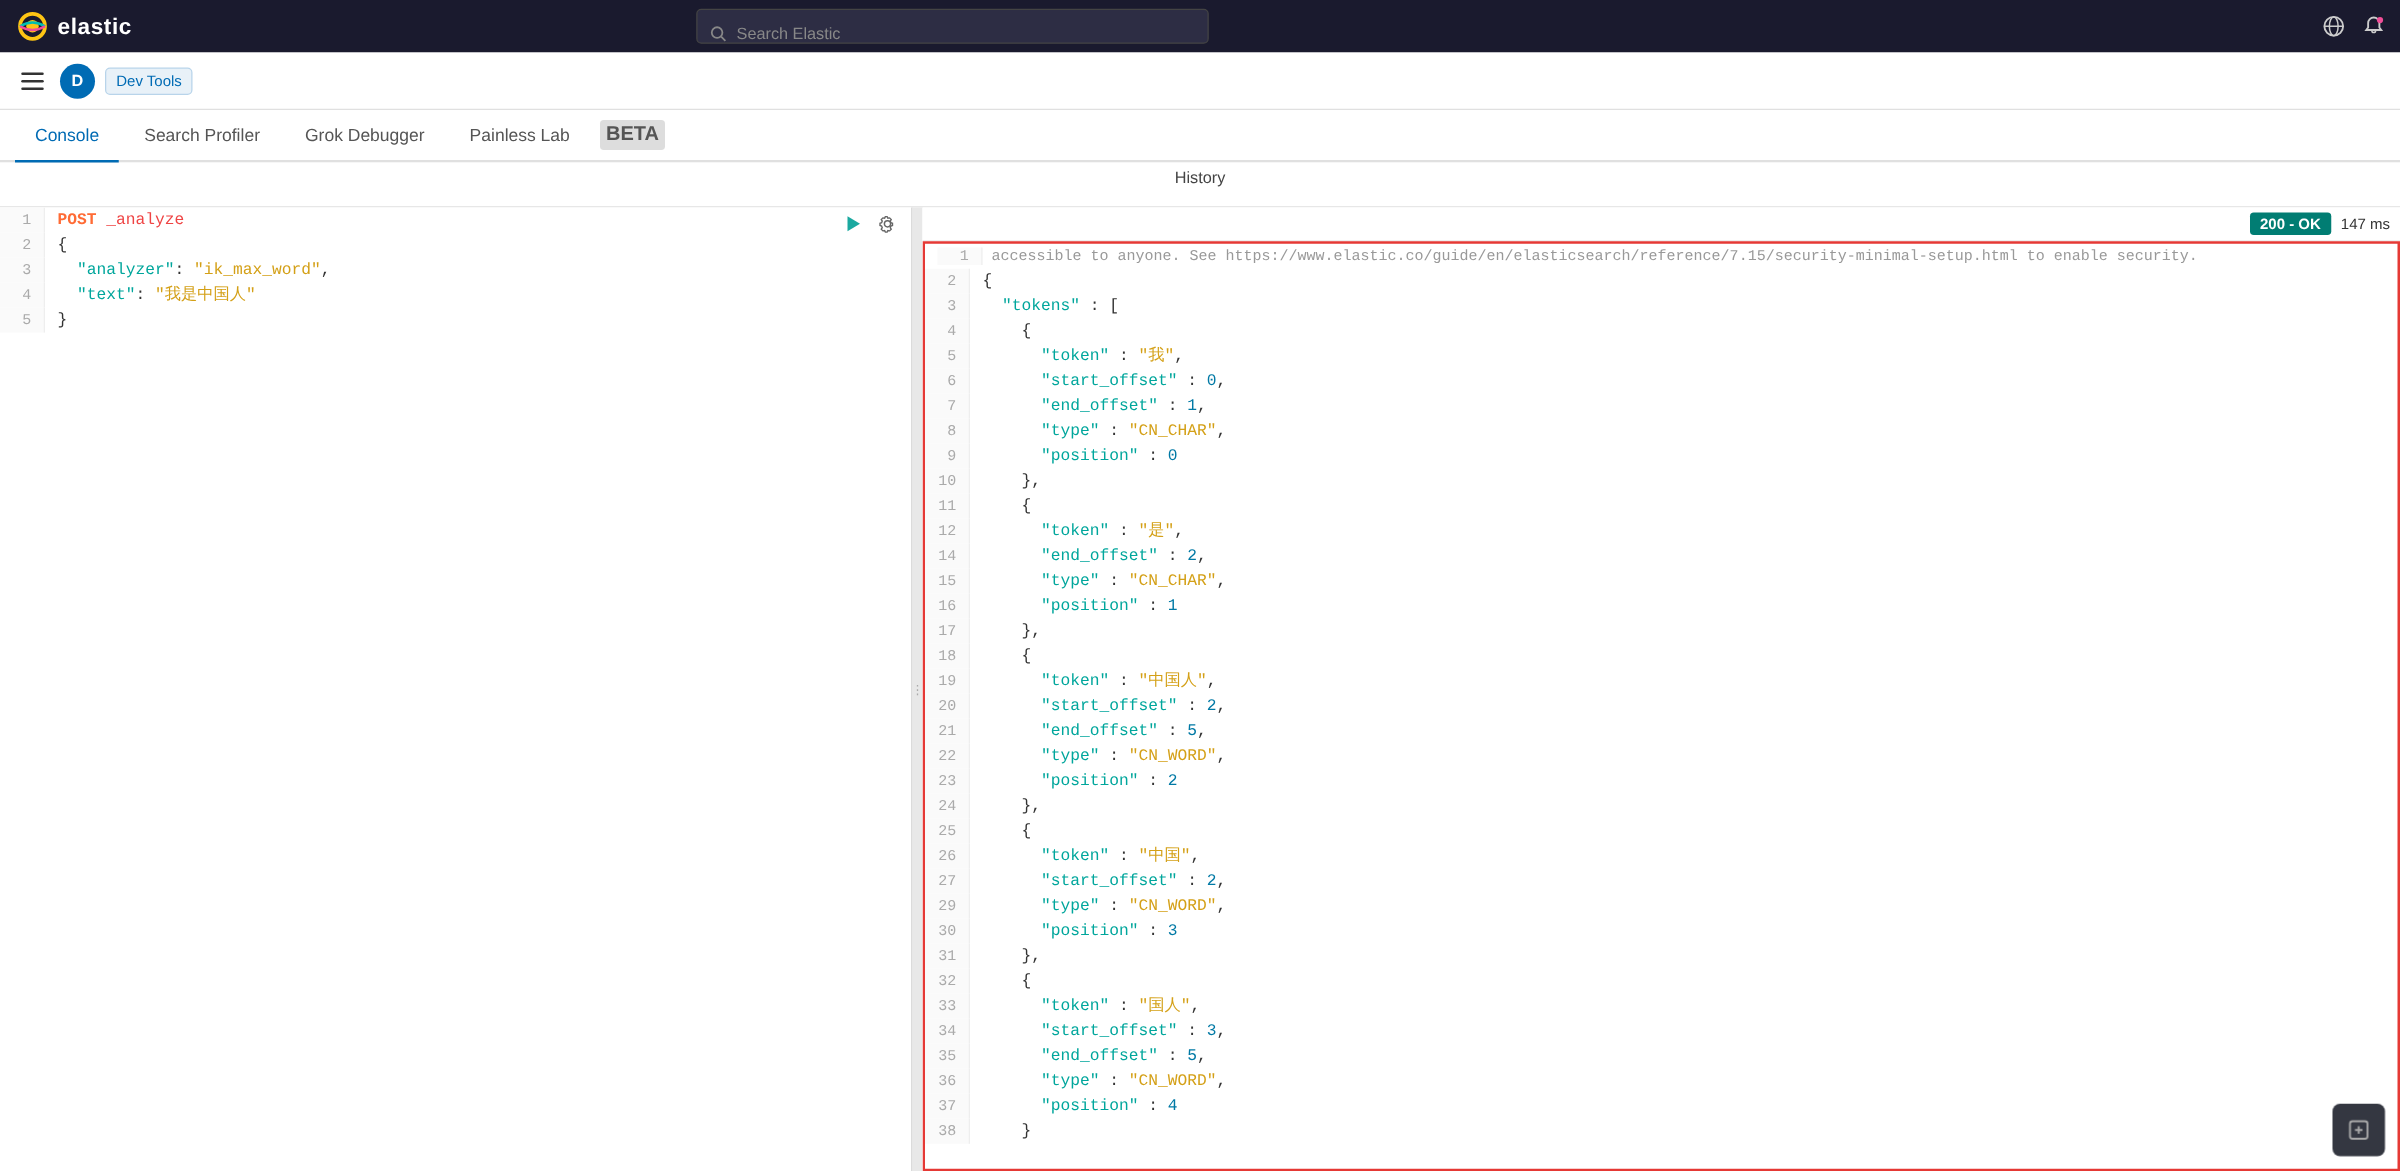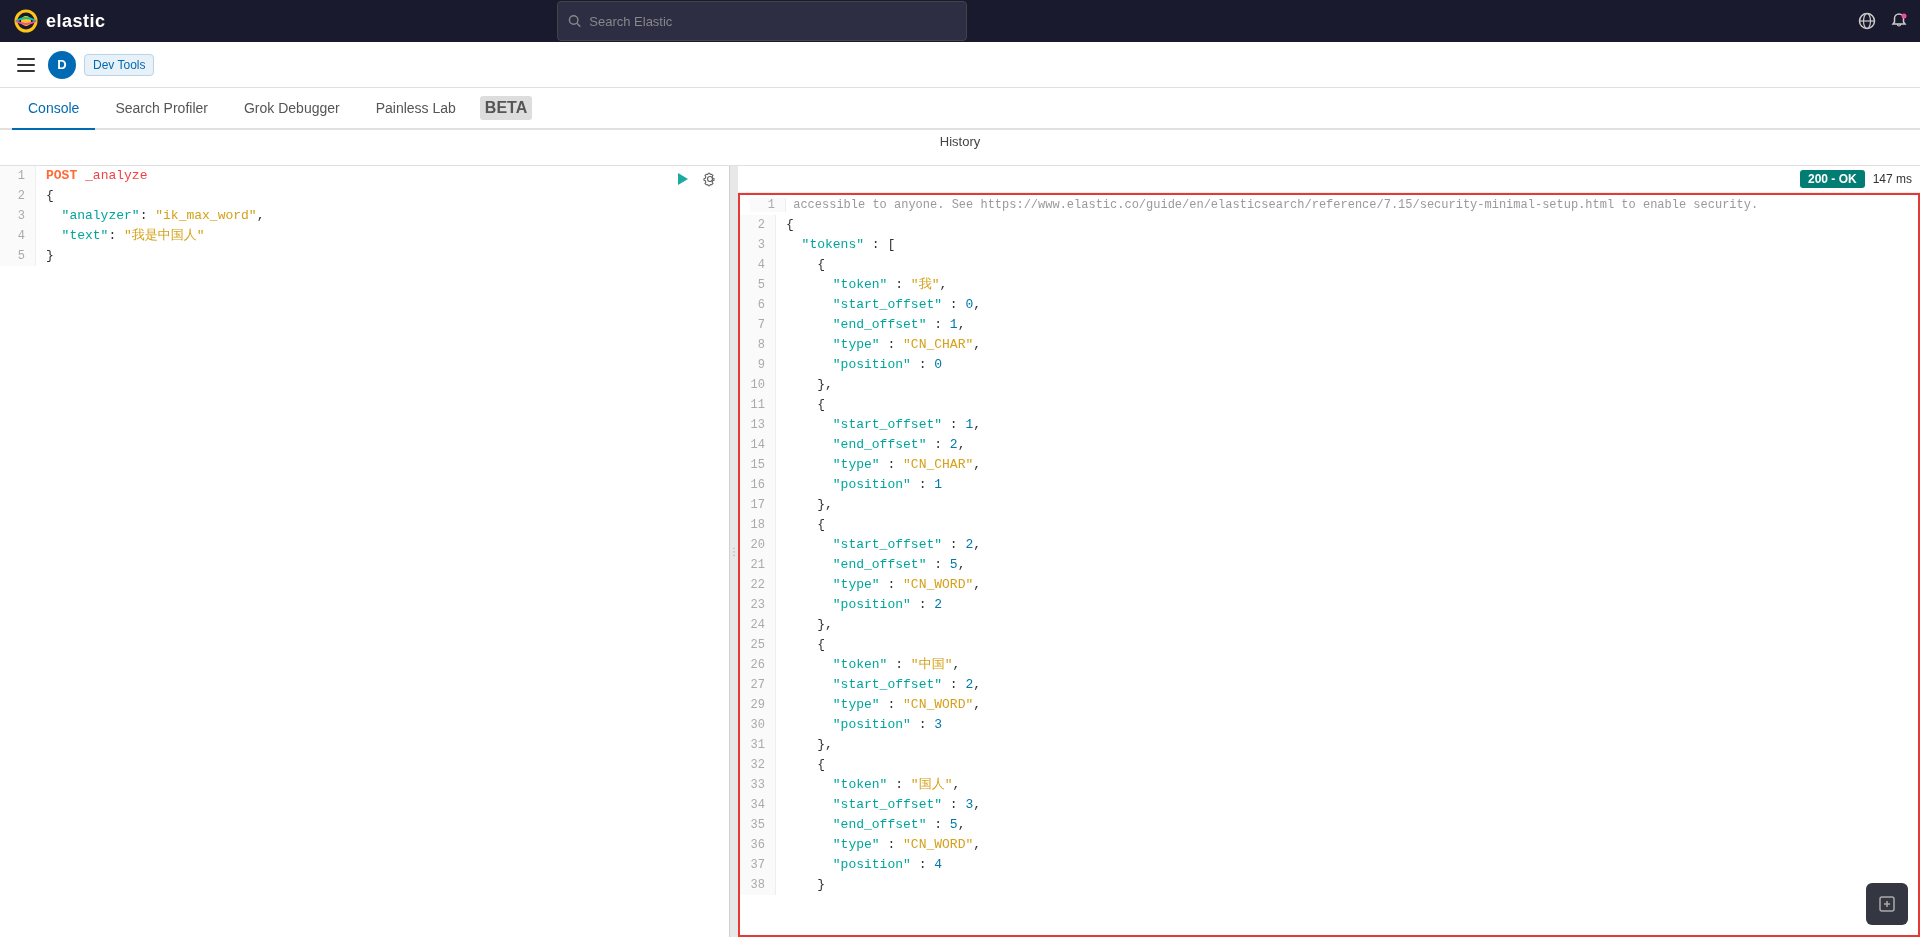--- a/index.html
+++ b/index.html
@@ -30,24 +30,24 @@
       letter-spacing: 0.5px;
     }
     #topbar .search-bar {
       flex: 1;
       max-width: 410px;
       margin: 0 auto;
       background: #2d2d44;
       border: 1px solid #444;
       border-radius: 4px;
       display: flex;
-      align-items: center;
+      align-items: flex-end;
       padding: 0 10px;
       gap: 8px;
-      height: 40px;
+      height: 28px;
     }
     #topbar .search-bar input {
       background: transparent;
       border: none;
       outline: none;
       color: #aaa;
       font-size: 13px;
       width: 100%;
     }
     #topbar .search-bar input::placeholder { color: #888; }
@@ -472,42 +472,46 @@
       </div>
       <div class="code-line">
         <span class="line-num">10</span>
         <span class="line-content kw-brace">    },</span>
       </div>
       <div class="code-line">
         <span class="line-num">11</span>
         <span class="line-content kw-brace">    {</span>
       </div>
       <div class="code-line">
-        <span class="line-num">13</span>
-        <span class="line-content">      <span class="kw-key">"start_offset"</span> : <span class="kw-number">1</span>,</span>
+        <span class="line-num">12</span>
+        <span class="line-content">      <span class="kw-key">"token"</span> : <span class="kw-string">"是"</span>,</span>
       </div>
       <div class="code-line">
         <span class="line-num">14</span>
         <span class="line-content">      <span class="kw-key">"end_offset"</span> : <span class="kw-number">2</span>,</span>
       </div>
       <div class="code-line">
         <span class="line-num">15</span>
         <span class="line-content">      <span class="kw-key">"type"</span> : <span class="kw-string">"CN_CHAR"</span>,</span>
       </div>
       <div class="code-line">
         <span class="line-num">16</span>
         <span class="line-content">      <span class="kw-key">"position"</span> : <span class="kw-number">1</span></span>
       </div>
       <div class="code-line">
         <span class="line-num">17</span>
         <span class="line-content kw-brace">    },</span>
       </div>
       <div class="code-line">
         <span class="line-num">18</span>
         <span class="line-content kw-brace">    {</span>
+      </div>
+      <div class="code-line">
+        <span class="line-num">19</span>
+        <span class="line-content">      <span class="kw-key">"token"</span> : <span class="kw-string">"中国人"</span>,</span>
       </div>
       <div class="code-line">
         <span class="line-num">20</span>
         <span class="line-content">      <span class="kw-key">"start_offset"</span> : <span class="kw-number">2</span>,</span>
       </div>
       <div class="code-line">
         <span class="line-num">21</span>
         <span class="line-content">      <span class="kw-key">"end_offset"</span> : <span class="kw-number">5</span>,</span>
       </div>
       <div class="code-line">

